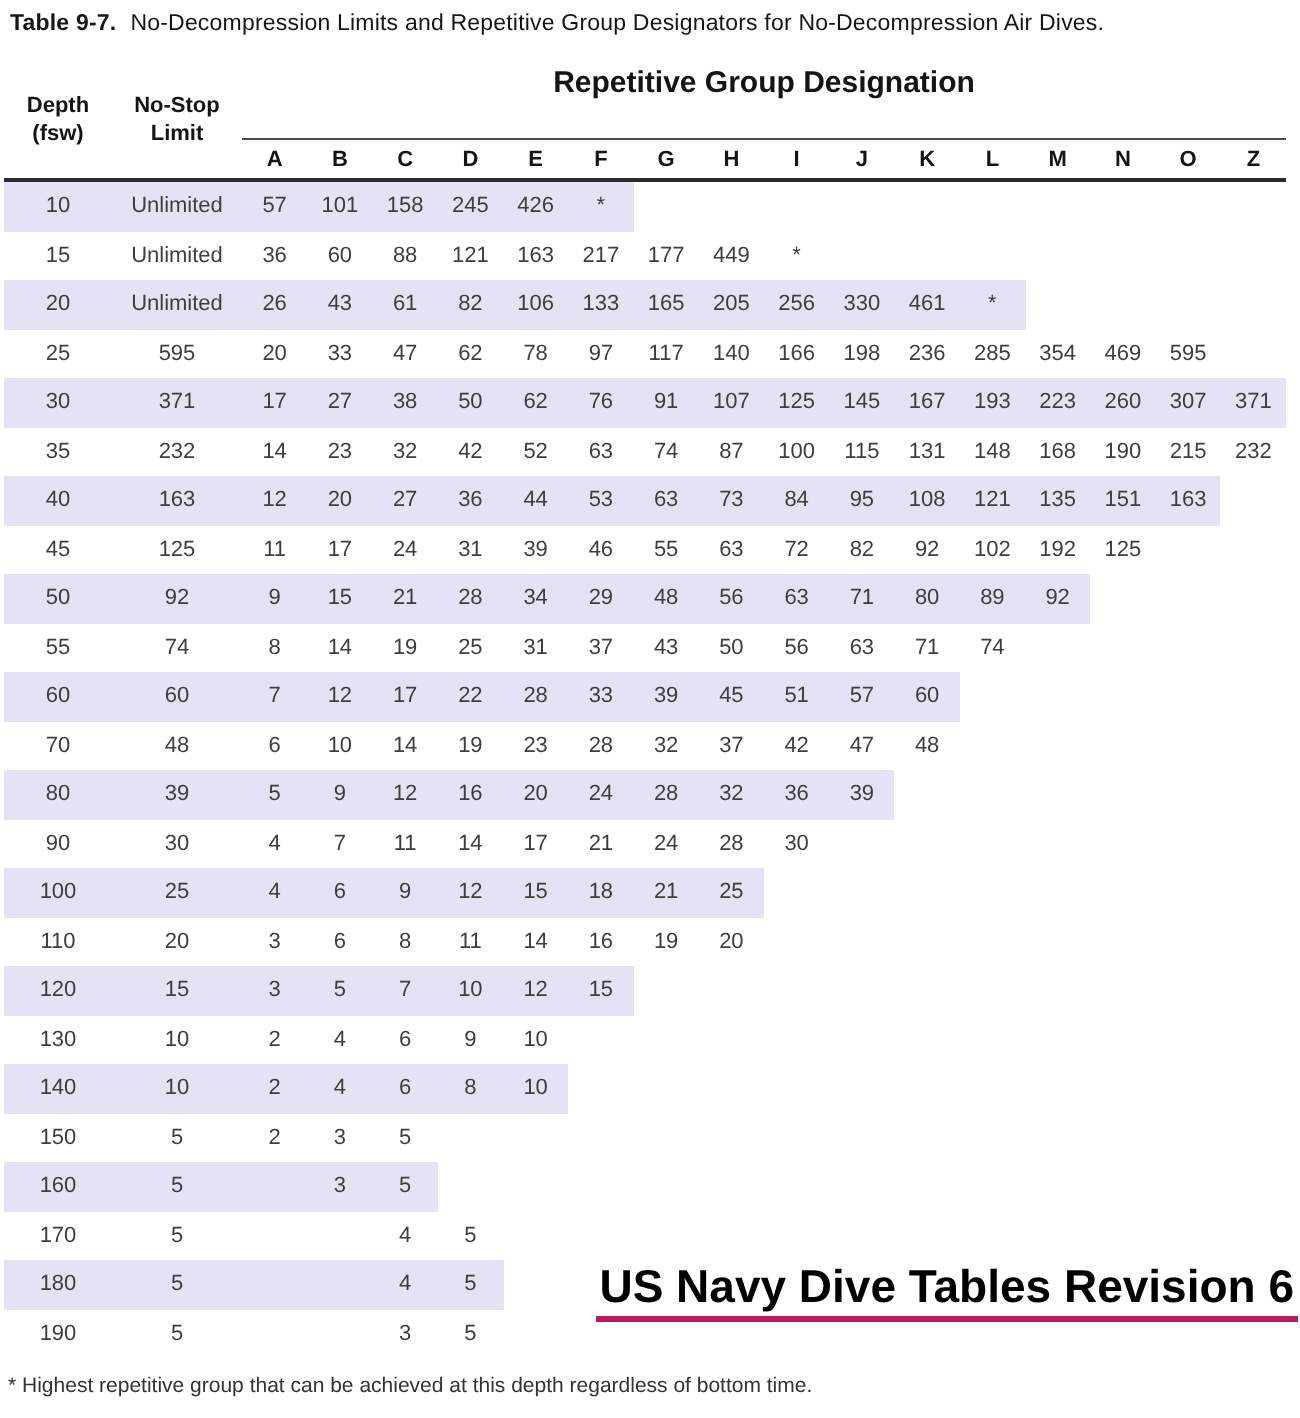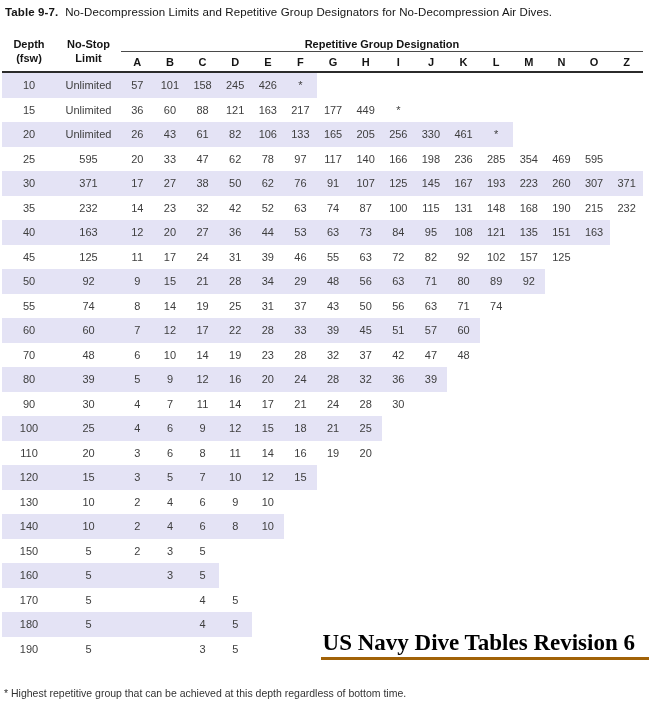--- a/index.html
+++ b/index.html
@@ -44,48 +44,48 @@
     line-height: 1.3;
     border-bottom: 2.5px solid #2b2b2b;
     vertical-align: middle;
     font-size: 11px;
   }
   th.group-span {
     font-weight: bold;
     color: #141414;
     height: 19px;
     vertical-align: bottom;
-    padding-bottom: 1px;
+    padding-bottom: 19px;
     border-bottom: 1.5px solid #4a4a4a;
-    font-size: 11px;
+    font-size: 15px;
   }
   tr.letters th {
     font-weight: bold;
     color: #141414;
     height: 19px;
     vertical-align: middle;
     border-bottom: 2.5px solid #2b2b2b;
   }
   tbody td {
     height: 24.5px;
     color: #3e3e3e;
     font-size: 11px;
   }
   tbody td.hl { background: var(--hl, #e4e3f5); }
 
   .annotation {
     position: absolute;
     top: 630px;
     right: 1px;
-    font-family: Liberation Serif, serif;
+    font-family: Liberation Sans, sans-serif;
     font-size: 23px;
     font-weight: bold;
     color: #000000;
-    border-bottom: 3px solid #a16207;
-    padding: 0 14px 1px 2px;
+    border-bottom: 3px solid #be185d;
+    padding: 0 2px 1px 2px;
     white-space: nowrap;
   }
   .footnote {
     position: absolute;
     top: 687px;
     left: 4px;
     font-size: 10.5px;
     color: #333333;
     white-space: nowrap;
     text-align: right;
@@ -285,21 +285,21 @@
           <td>24</td>
           <td>31</td>
           <td>39</td>
           <td>46</td>
           <td>55</td>
           <td>63</td>
           <td>72</td>
           <td>82</td>
           <td>92</td>
           <td>102</td>
-          <td>157</td>
+          <td>192</td>
           <td>125</td>
           <td></td>
           <td></td>
         </tr>
         <tr>
           <td class="hl">50</td>
           <td class="hl">92</td>
           <td class="hl">9</td>
           <td class="hl">15</td>
           <td class="hl">21</td>

